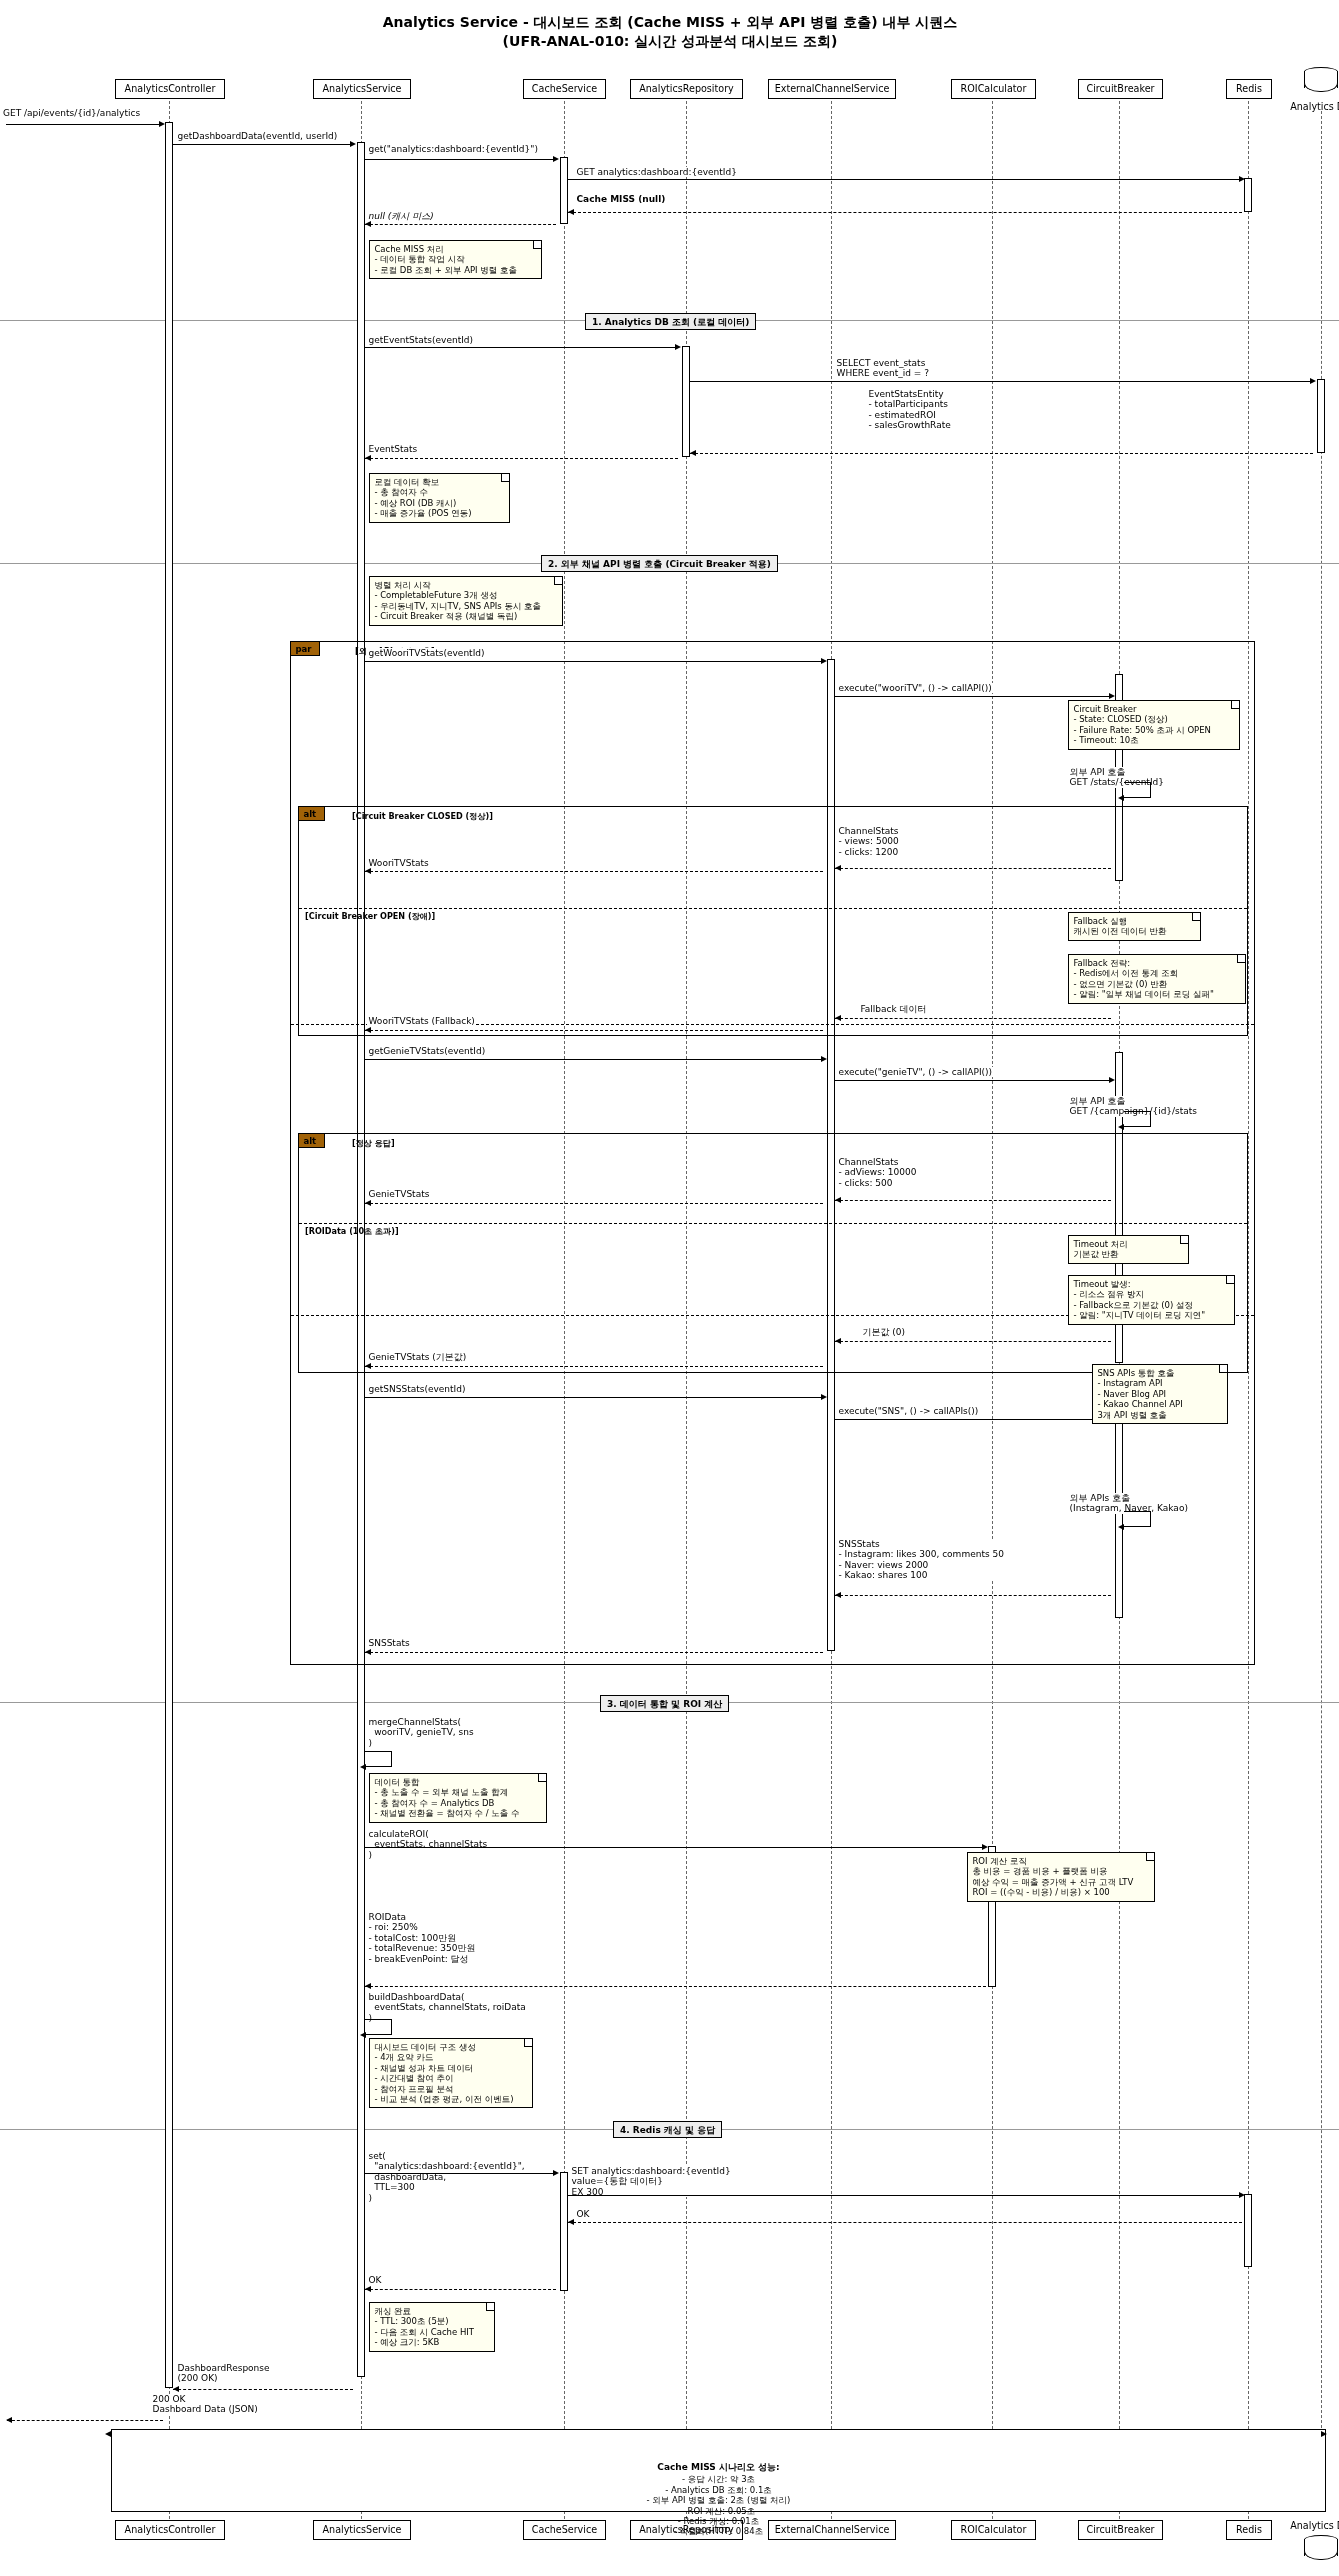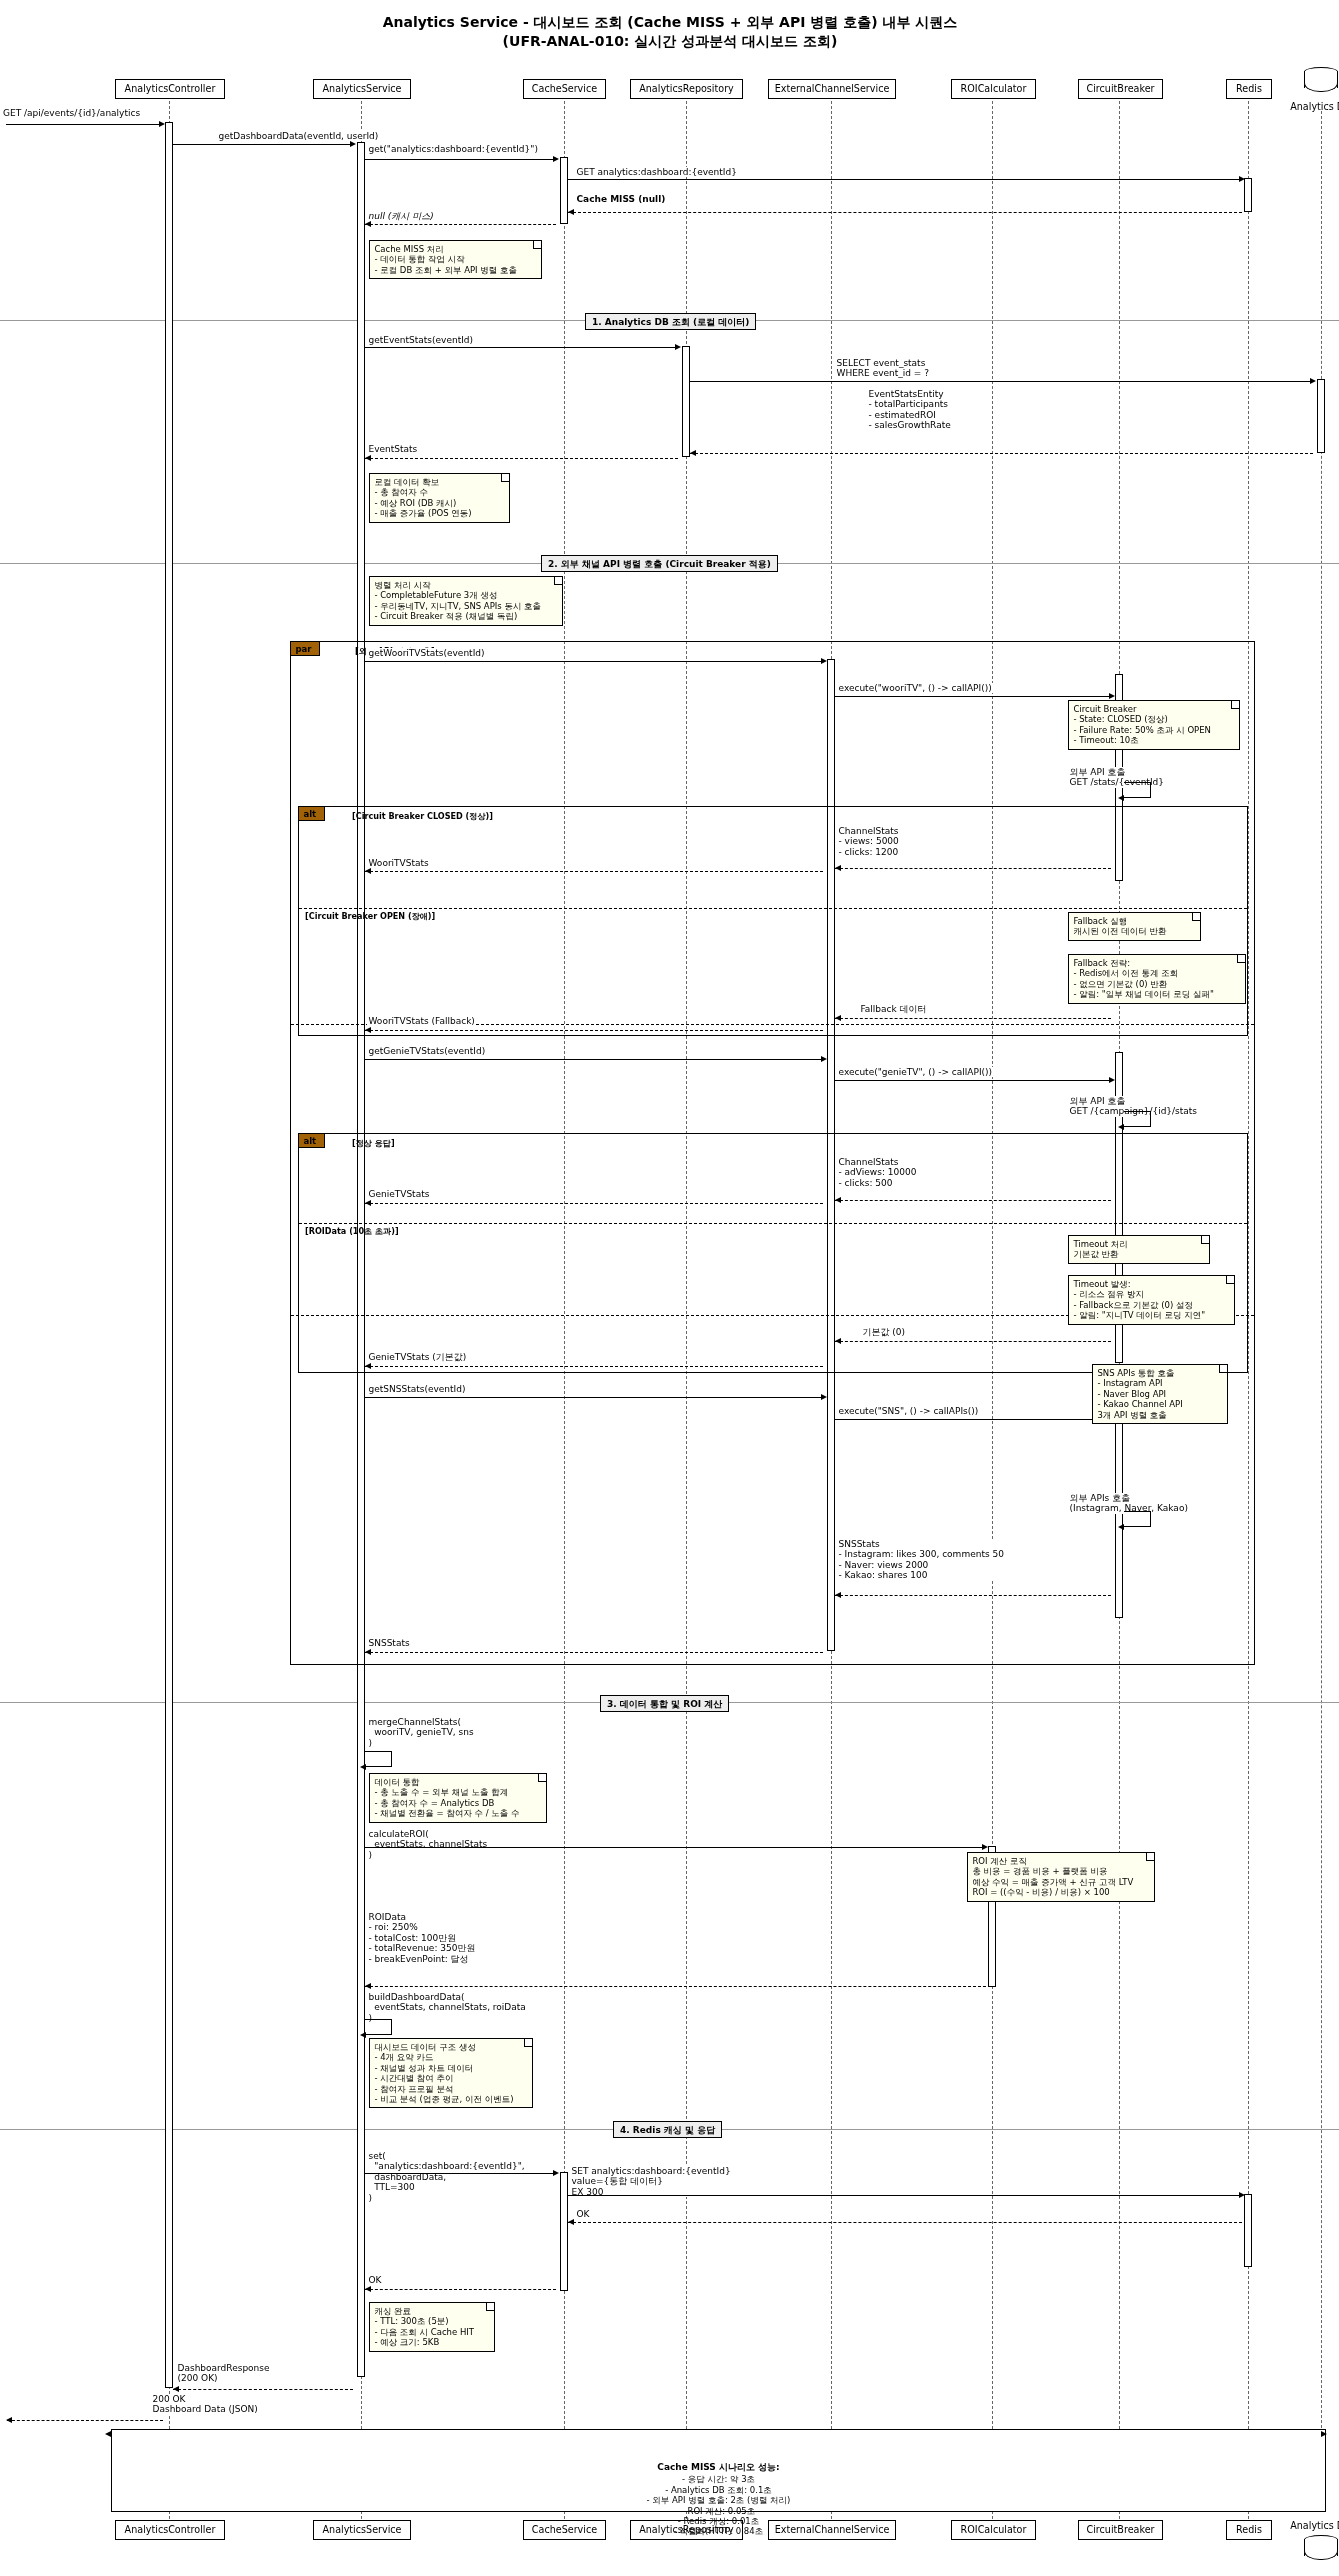--- a/index.html
+++ b/index.html
@@ -104,21 +104,21 @@
   <div class="activation" style="left:1115px;top:1052px;height:311px;"></div>
   <div class="activation" style="left:1115px;top:1411px;height:207px;"></div>
   <div class="activation" style="left:988px;top:1846px;height:141px;"></div>
   <div class="activation" style="left:560px;top:2172px;height:119px;"></div>
   <div class="activation" style="left:1244px;top:2194px;height:73px;"></div>
 
   <div class="lbl" style="left:1.5px;top:108px;">GET /api/events/{id}/analytics</div>
   <div class="msg" style="left:6px;top:124px;width:156px;"></div>
   <div class="arrowR" style="left:159px;top:121px;"></div>
 
-  <div class="lbl" style="left:176px;top:131px;margin-left:41px;">getDashboardData(eventId, userId)</div>
+  <div class="lbl" style="left:176px;top:131px;">getDashboardData(eventId, userId)</div>
   <div class="msg" style="left:173px;top:144px;width:180px;"></div>
   <div class="arrowR" style="left:350px;top:141px;"></div>
 
   <div class="lbl" style="left:367px;top:144px;">get("analytics:dashboard:{eventId}")</div>
   <div class="msg" style="left:365px;top:159px;width:191px;"></div>
   <div class="arrowR" style="left:553px;top:156px;"></div>
 
   <div class="lbl" style="left:575px;top:167px;">GET analytics:dashboard:{eventId}</div>
   <div class="msg" style="left:568px;top:179px;width:674px;"></div>
   <div class="arrowR" style="left:1239px;top:176px;"></div>
@@ -246,21 +246,21 @@
   <div class="lbl" style="left:837px;top:1157px;">ChannelStats
 - adViews: 10000
 - clicks: 500</div>
   <div class="msg dash" style="left:835px;top:1200px;width:276px;"></div>
   <div class="arrowL" style="left:835px;top:1197px;"></div>
 
   <div class="lbl" style="left:367px;top:1189px;">GenieTVStats</div>
   <div class="msg dash" style="left:365px;top:1203px;width:458px;"></div>
   <div class="arrowL" style="left:365px;top:1200px;"></div>
 
-  <div class="note" style="left:1068px;top:1235px;width:142px;">Timeout 처리
+  <div class="note" style="left:1068px;top:1235px;width:121px;">Timeout 처리
 기본값 반환</div>
 
   <div class="note" style="left:1068px;top:1275px;width:167px;">Timeout 발생:
 - 리소스 점유 방지
 - Fallback으로 기본값 (0) 설정
 - 알림: "지니TV 데이터 로딩 지연"</div>
 
   <div class="lbl" style="left:861px;top:1327px;">기본값 (0)</div>
   <div class="msg dash" style="left:835px;top:1341px;width:276px;"></div>
   <div class="arrowL" style="left:835px;top:1338px;"></div>

